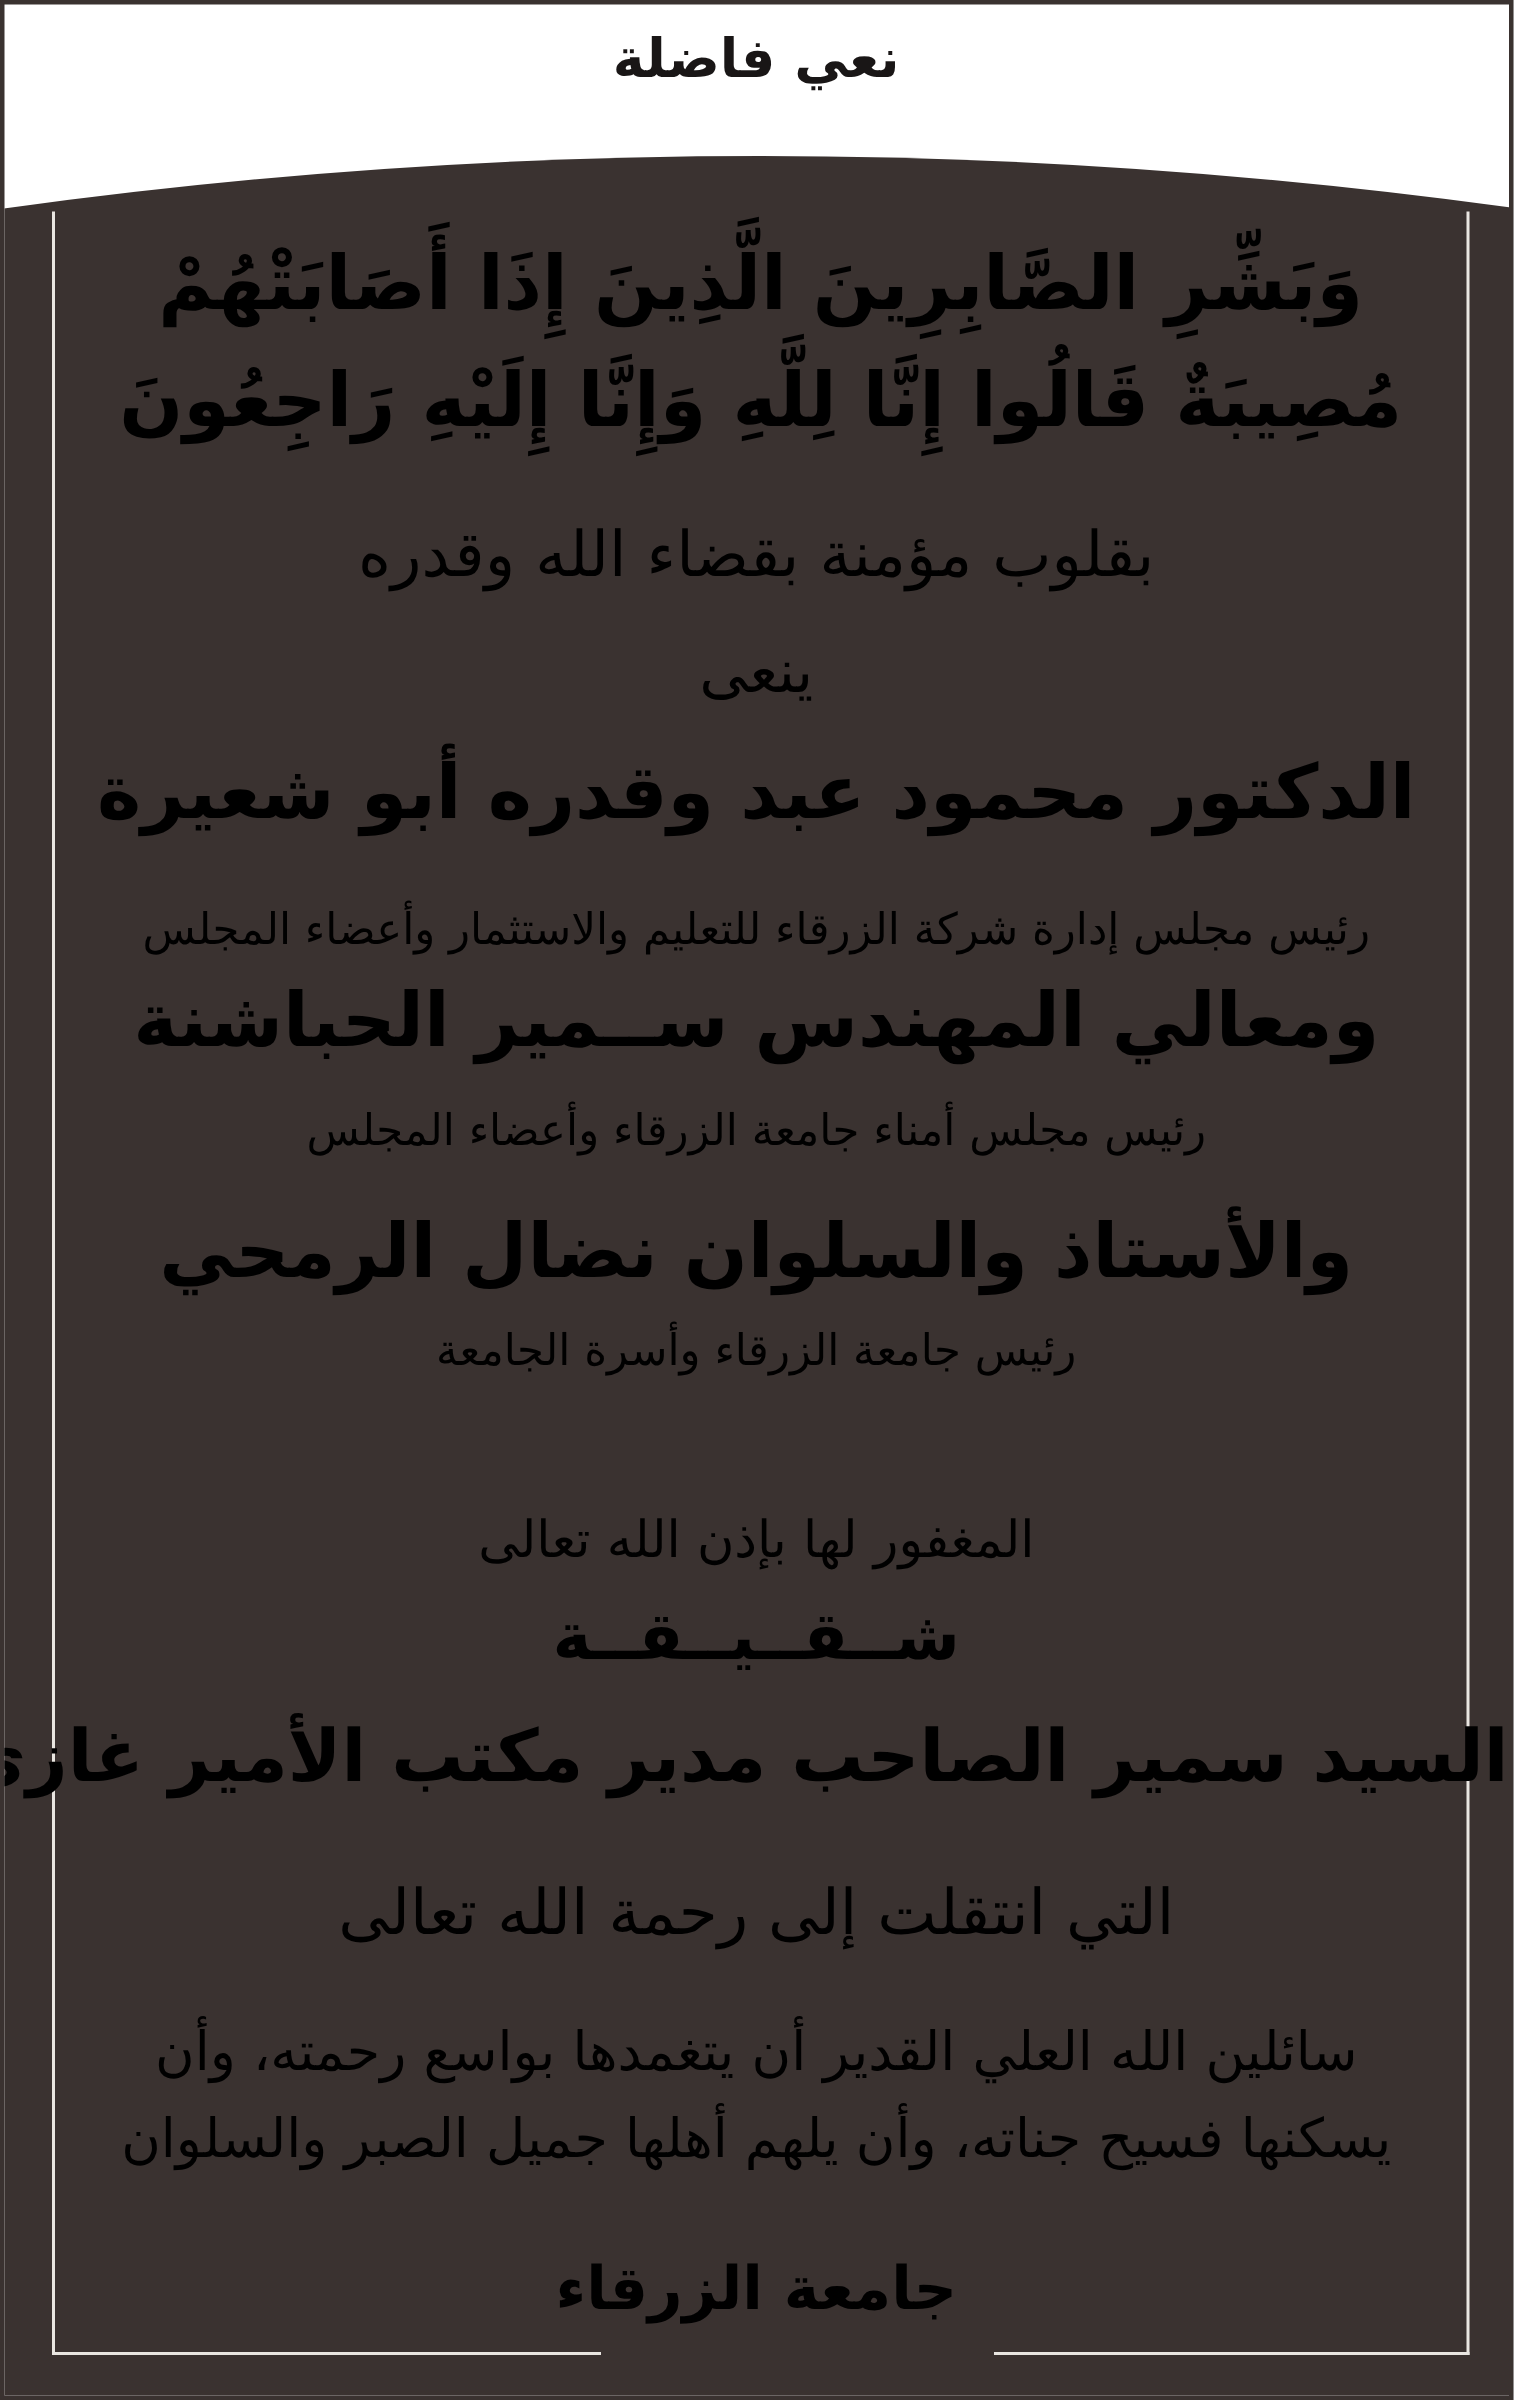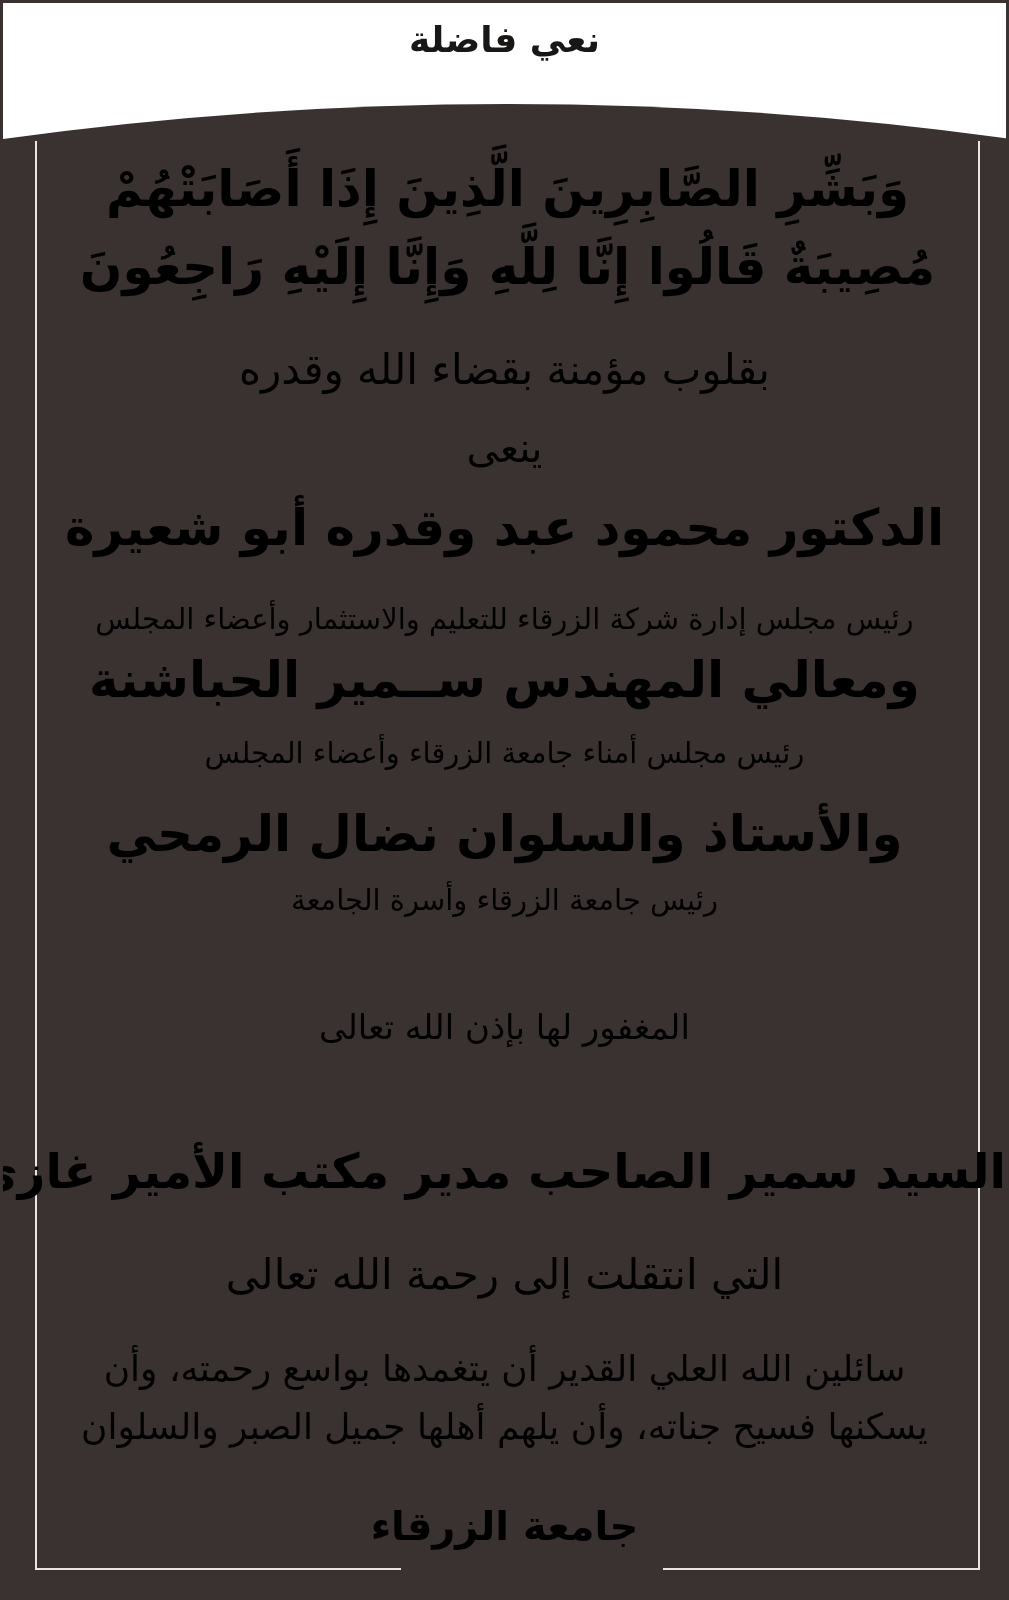--- a/index.html
+++ b/index.html
@@ -82,20 +82,21 @@
   <div class="t name name1">الدكتور محمود عبد وقدره أبو شعيرة</div>
   <div class="t role role1">رئيس مجلس إدارة شركة الزرقاء للتعليم والاستثمار وأعضاء المجلس</div>
 
   <div class="t name name2">ومعالي المهندس ســمير الحباشنة</div>
   <div class="t role role2">رئيس مجلس أمناء جامعة الزرقاء وأعضاء المجلس</div>
 
   <div class="t name name3">والأستاذ والسلوان نضال الرمحي</div>
   <div class="t role role3">رئيس جامعة الزرقاء وأسرة الجامعة</div>
 
   <div class="t forgiven">المغفور لها بإذن الله تعالى</div>
+  <div class="t relation">شــقــيــقــة</div>
   <div class="t name4">السيد سمير الصاحب مدير مكتب الأمير غازي</div>
   <div class="t passing">التي انتقلت إلى رحمة الله تعالى</div>
 
   <div class="t prayer1">سائلين الله العلي القدير أن يتغمدها بواسع رحمته، وأن</div>
   <div class="t prayer2">يسكنها فسيح جناته، وأن يلهم أهلها جميل الصبر والسلوان</div>
 
   <div class="t logo-arabic">جامعة الزرقاء</div>
 
 </div>
 

